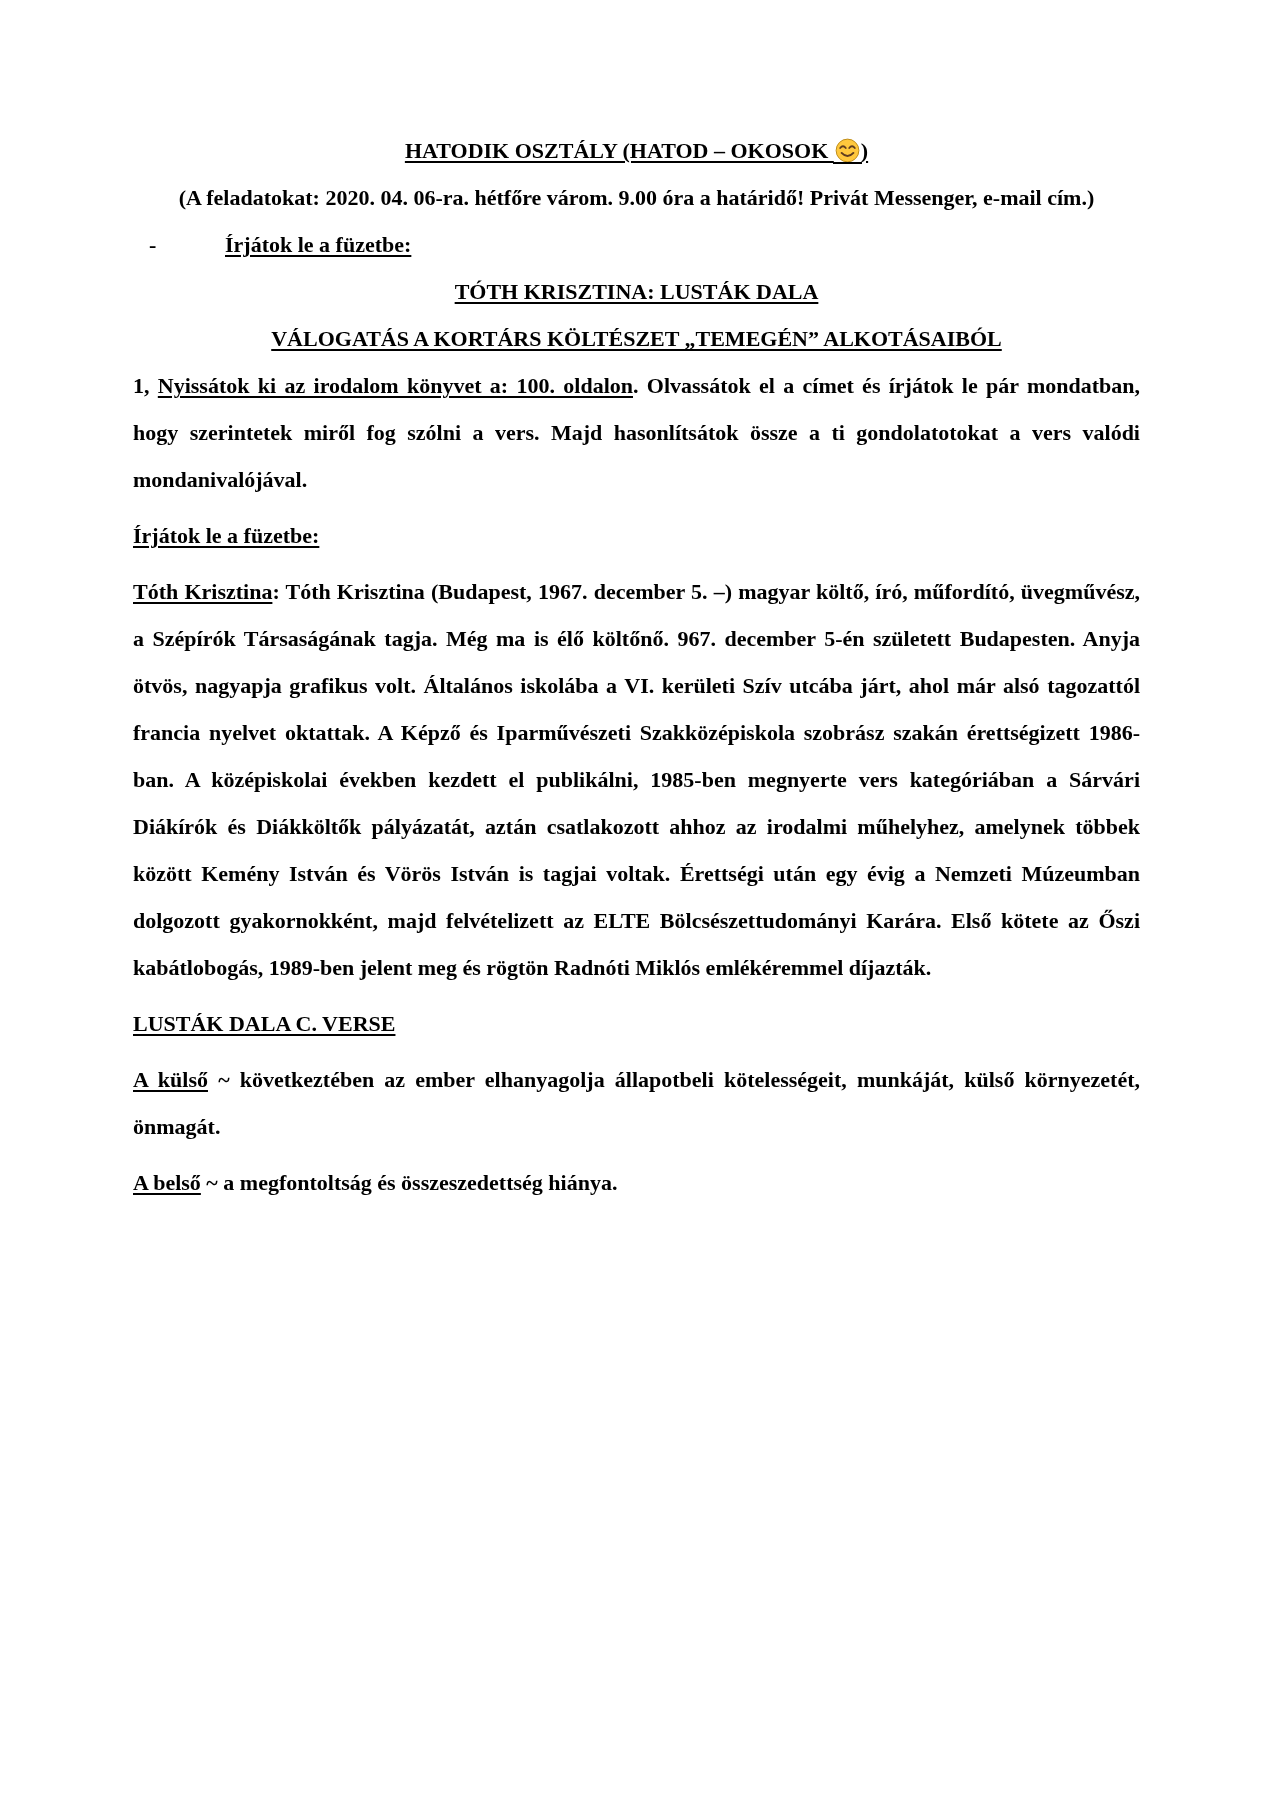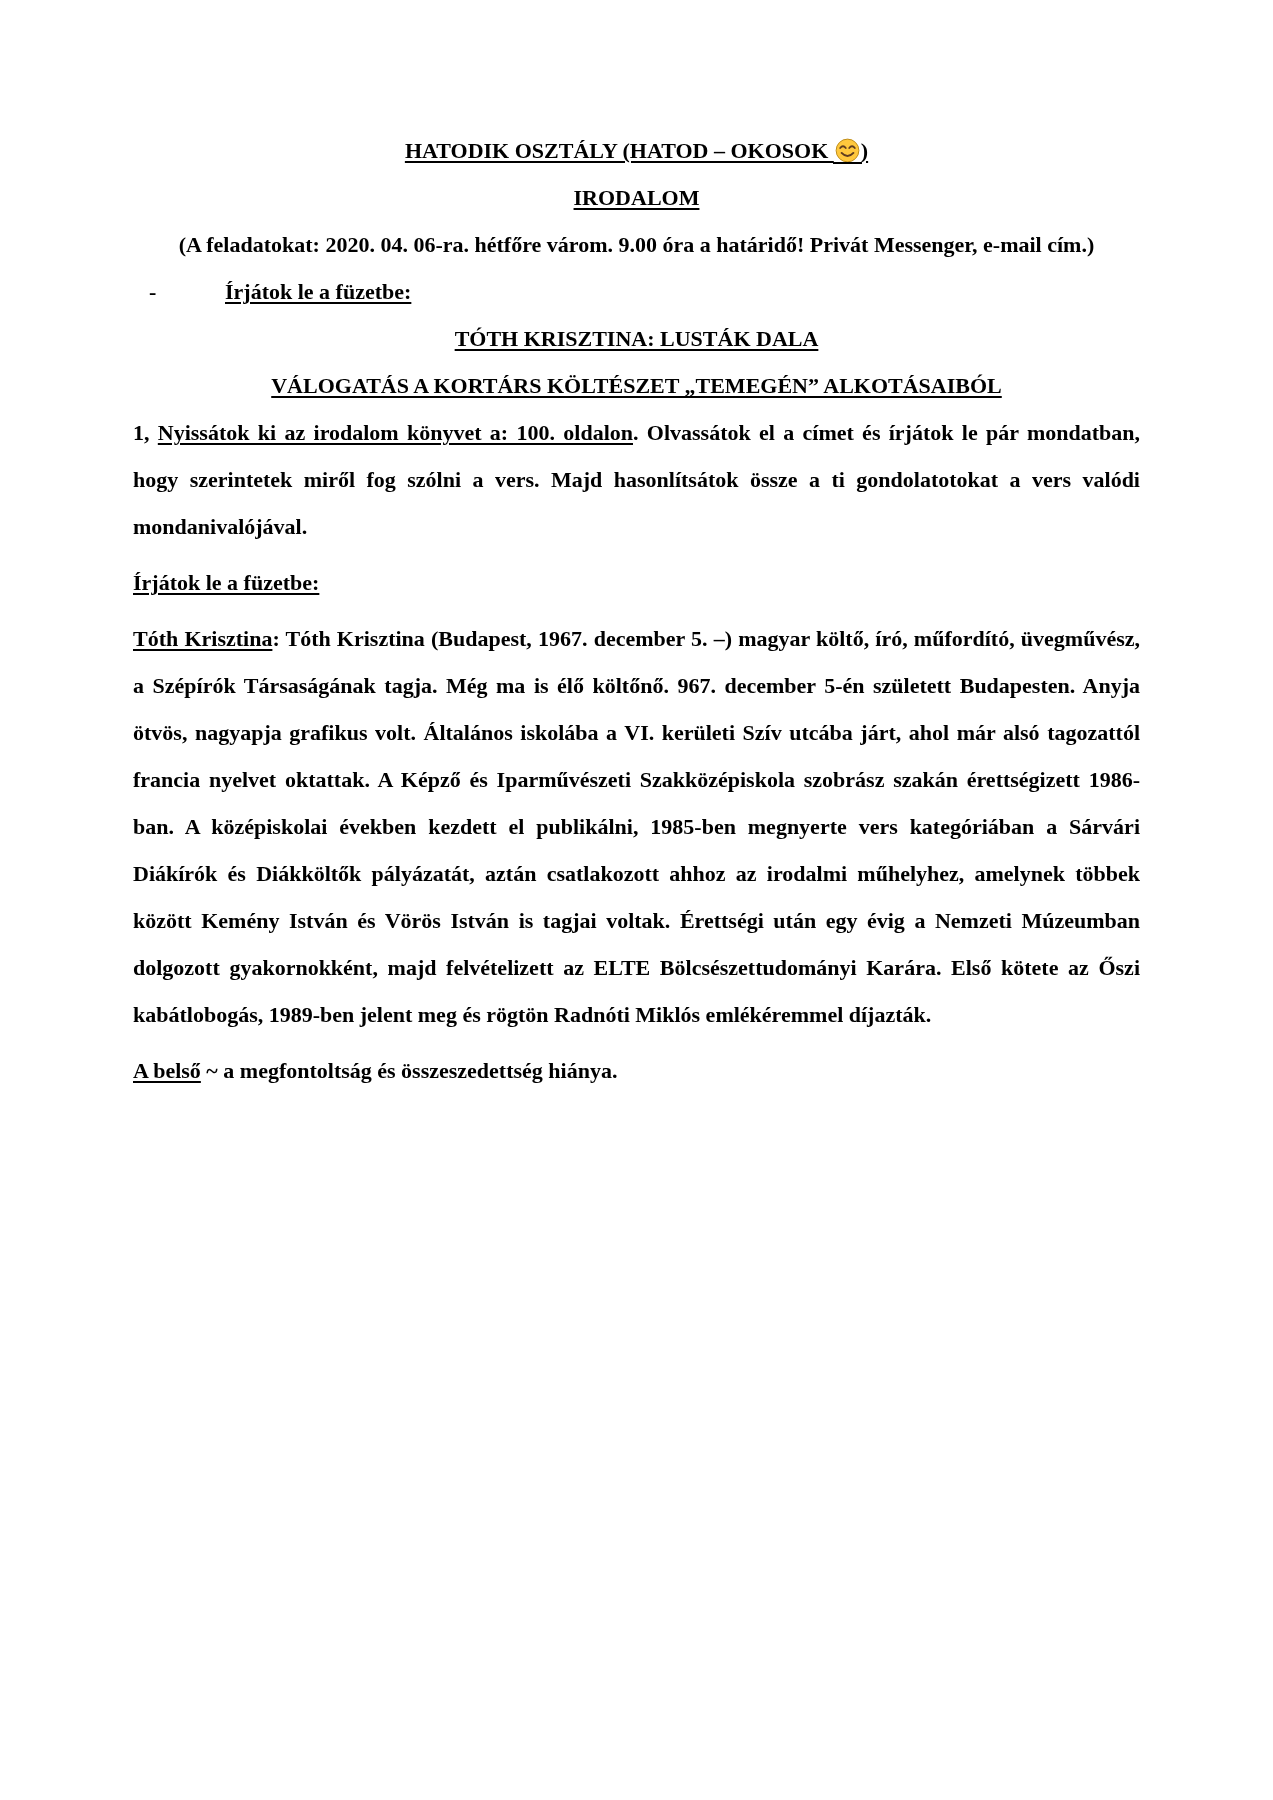--- a/index.html
+++ b/index.html
@@ -69,35 +69,36 @@
 <div class="page">
 
   <p class="center"><span class="u"><span>HATODIK OSZTÁLY (HATOD – OKOSOK </span><span class="emoji"><svg viewBox="0 0 36 36" aria-hidden="true">
             <circle cx="18" cy="18" r="16.4" fill="#FFC83D" stroke="#BD8B1A" stroke-width="1.4"></circle>
             <path d="M7.5 14.5 Q11.5 9.2 15.5 14.5" fill="none" stroke="#5F3C1F" stroke-width="2.6" stroke-linecap="round"></path>
             <path d="M20.5 14.5 Q24.5 9.2 28.5 14.5" fill="none" stroke="#5F3C1F" stroke-width="2.6" stroke-linecap="round"></path>
             <path d="M9.5 21.5 Q18 30.5 26.5 21.5" fill="none" stroke="#5F3C1F" stroke-width="2.8" stroke-linecap="round"></path>
           </svg></span><span>)</span></span></p>
 
 
-  <p class="center"><span class="u">IRODALOM</span></p>
 
 
   <p class="center regular">(A feladatokat: 2020. 04. 06-ra. hétfőre várom. 9.00 óra a határidő! Privát Messenger, e-mail cím.)</p>
 
   <p class="bullet-row"><span class="dash">-</span><span class="u">Írjátok le a füzetbe:</span></p>
 
   <p class="center"><span class="u">TÓTH KRISZTINA: LUSTÁK DALA</span></p>
 
   <p class="center"><span class="u">VÁLOGATÁS A KORTÁRS KÖLTÉSZET „TEMEGÉN” ALKOTÁSAIBÓL</span></p>
 
   <p class="just mb"><span>1, </span><span class="u">Nyissátok ki az irodalom könyvet a: 100. oldalon</span><span>. Olvassátok el a címet és írjátok le pár mondatban, hogy szerintetek miről fog szólni a vers. Majd hasonlítsátok össze a ti gondolatotokat a vers valódi mondanivalójával.</span></p>
 
   <p class="mb"><span class="u">Írjátok le a füzetbe:</span></p>
 
   <p class="just mb"><span class="u">Tóth Krisztina</span><span>: Tóth Krisztina (Budapest, 1967. december 5. –) magyar költő, író, műfordító, üvegművész, a Szépírók Társaságának tagja. Még ma is élő költőnő. 967. december 5-én született Budapesten. Anyja ötvös, nagyapja grafikus volt. Általános iskolába a VI. kerületi Szív utcába járt, ahol már alsó tagozattól francia nyelvet oktattak. A Képző és Iparművészeti Szakközépiskola szobrász szakán érettségizett 1986-ban. A középiskolai években kezdett el publikálni, 1985-ben megnyerte vers kategóriában a Sárvári Diákírók és Diákköltők pályázatát, aztán csatlakozott ahhoz az irodalmi műhelyhez, amelynek többek között Kemény István és Vörös István is tagjai voltak. Érettségi után egy évig a Nemzeti Múzeumban dolgozott gyakornokként, majd felvételizett az ELTE Bölcsészettudományi Karára. Első kötete az Őszi kabátlobogás, 1989-ben jelent meg és rögtön Radnóti Miklós emlékéremmel díjazták.</span></p>
 
+  <p class="mb"><span class="u">LUSTÁK DALA C. VERSE</span></p>
 
 
+  <p class="just mb"><span class="u">A külső</span><span> ~ következtében az ember elhanyagolja állapotbeli kötelességeit, munkáját, külső környezetét, önmagát.</span></p>
 
   <p class="just mb"><span class="u">A belső</span><span> ~ a megfontoltság és összeszedettség hiánya.</span></p>
 
 </div>
 
 </body></html>

